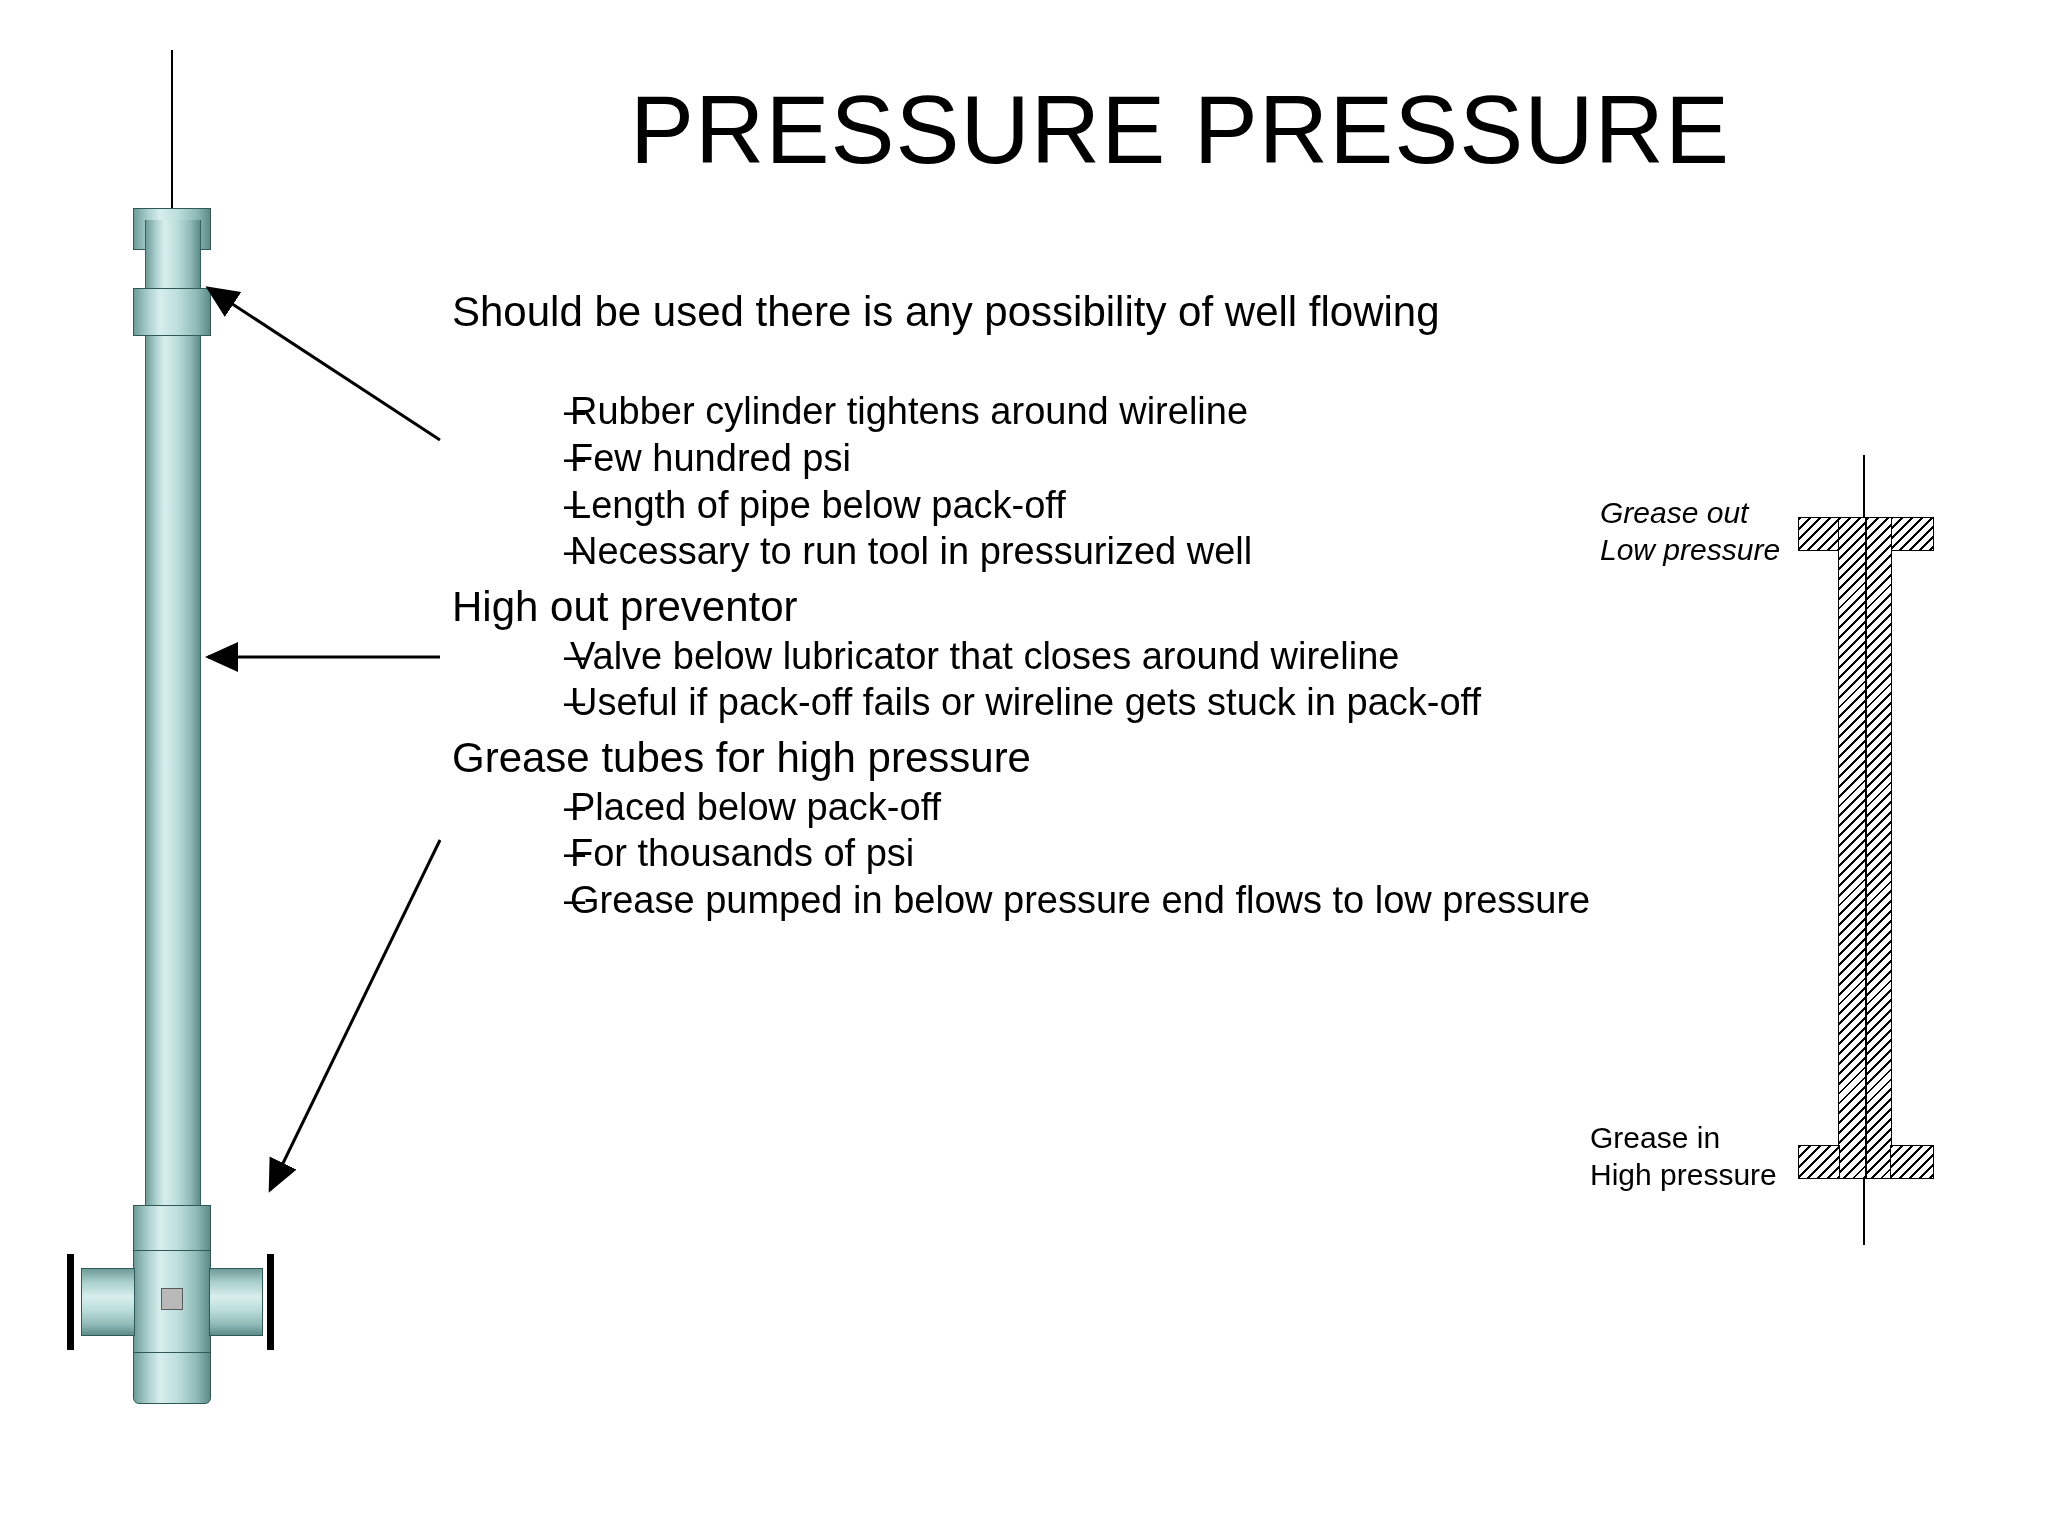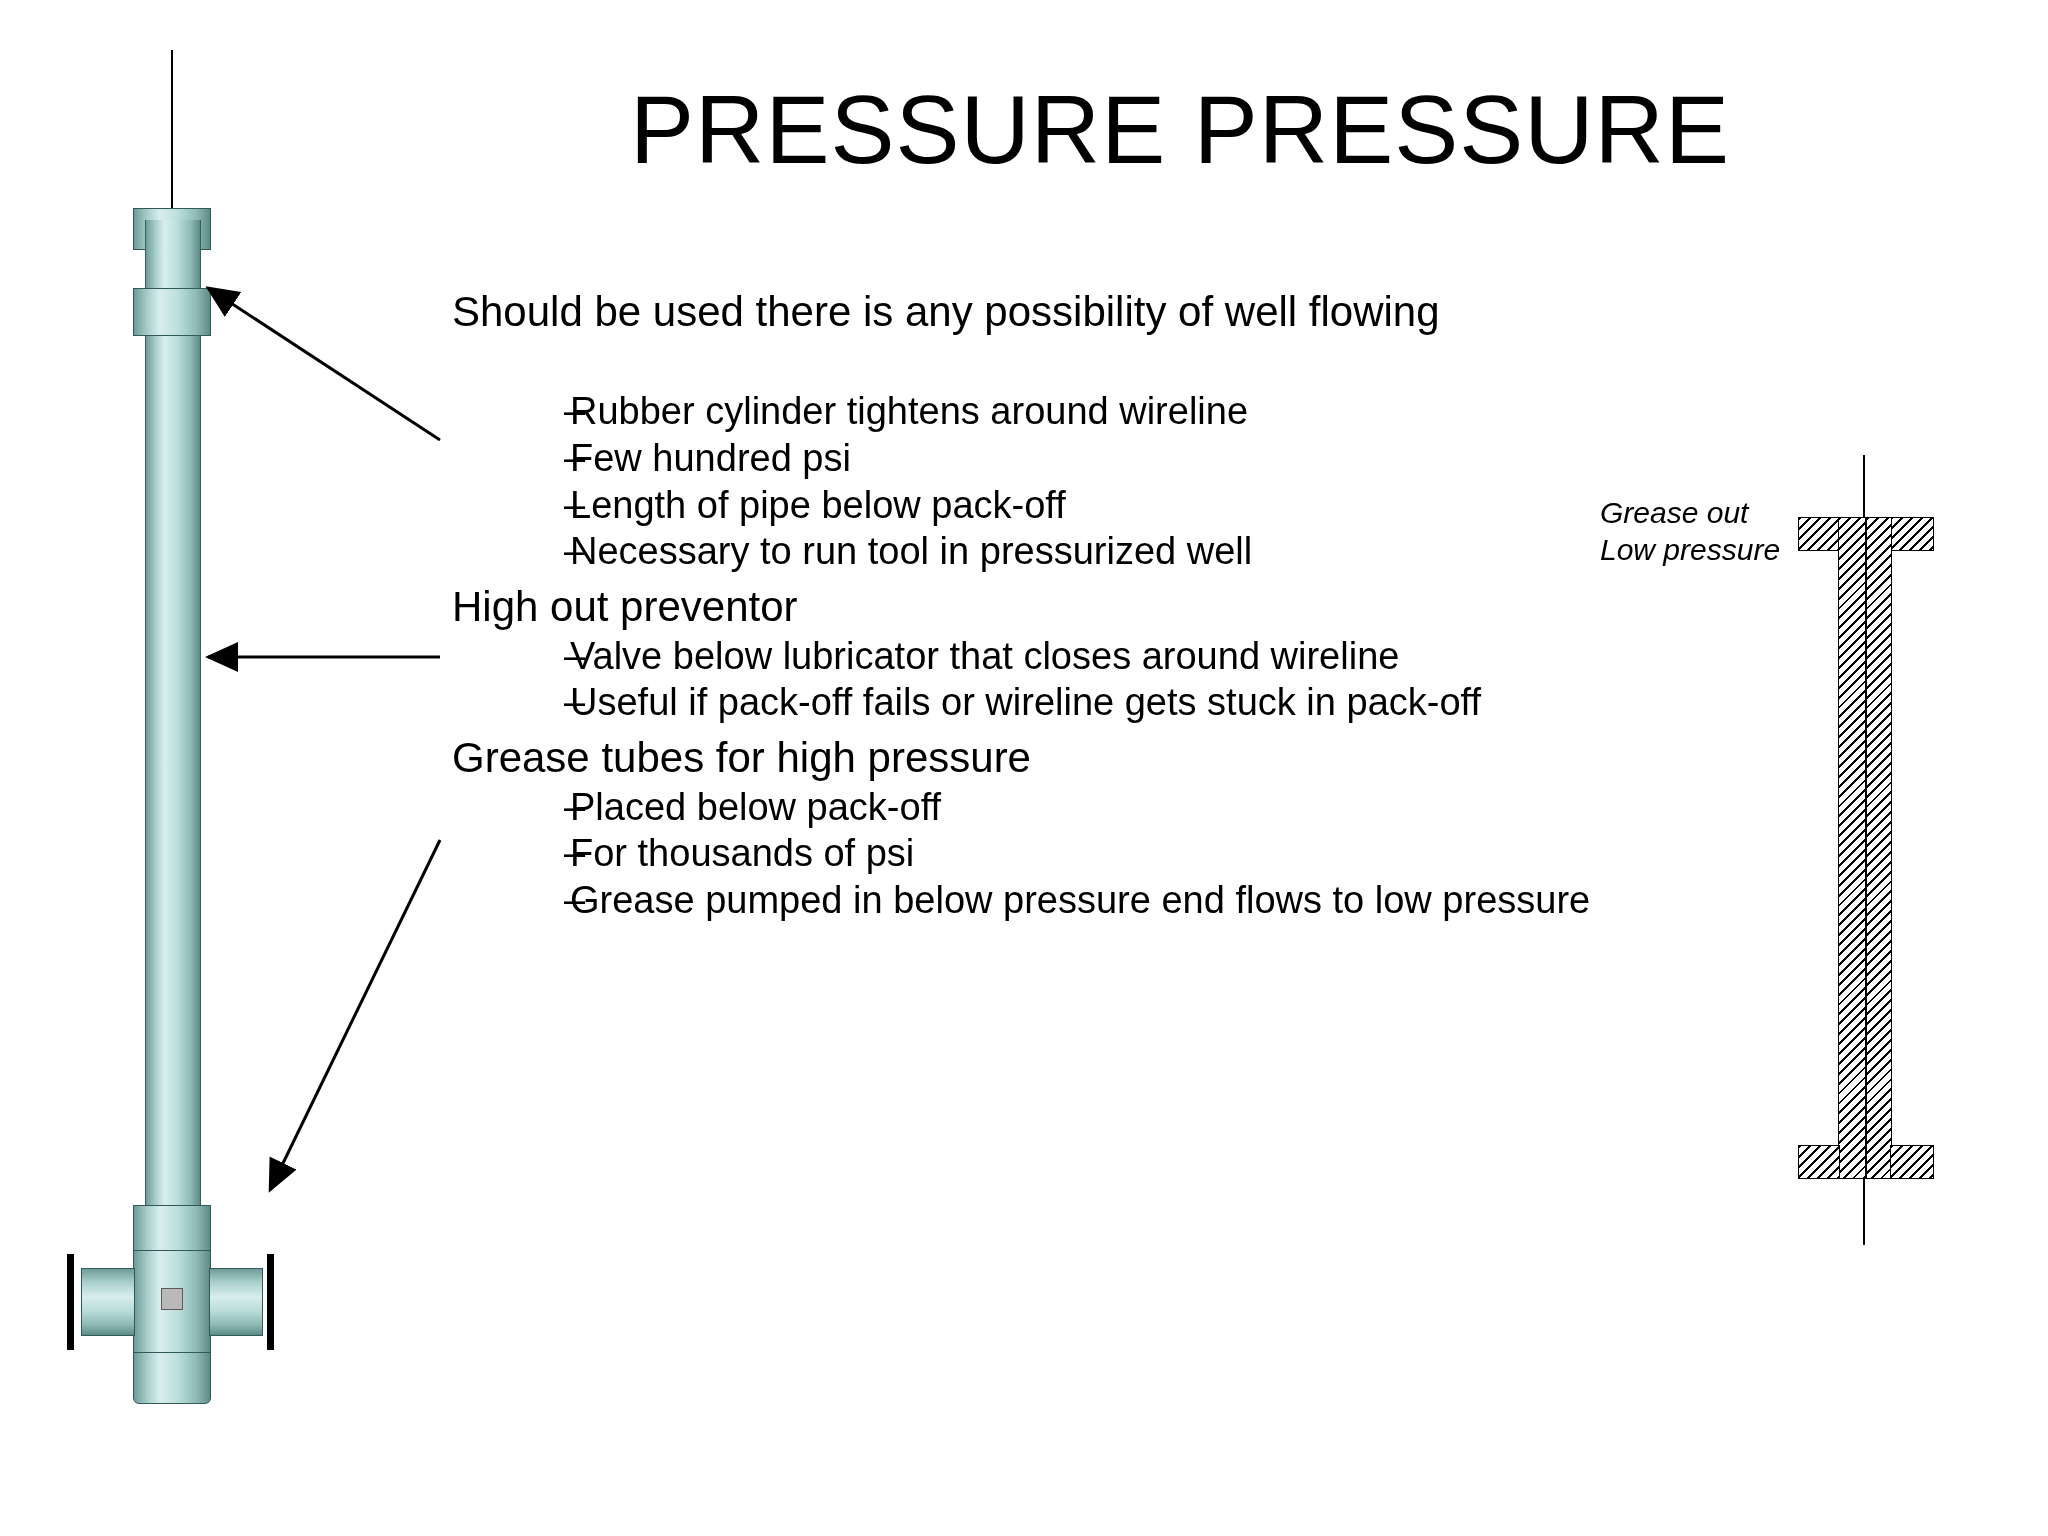--- a/index.html
+++ b/index.html
@@ -288,13 +288,17 @@
   <div class="gf-hatch gf-top-right"></div>
   <div class="gf-hatch gf-col"></div>
   <div class="gf-hatch gf-col2"></div>
   <div class="gf-hatch gf-bot-left"></div>
   <div class="gf-hatch gf-bot-right"></div>
 
   <div class="gf-label gf-label-out">
     <div>Grease out</div>
     <div>Low pressure</div>
   </div>
+  <div class="gf-label gf-label-in">
+    <div>Grease in</div>
+    <div>High pressure</div>
+  </div>
 </div>
 
 </body></html>

